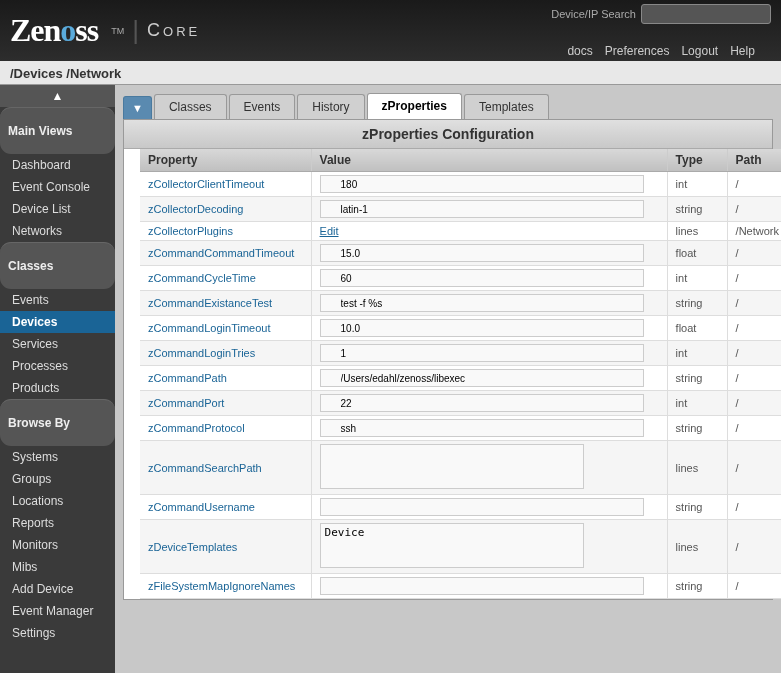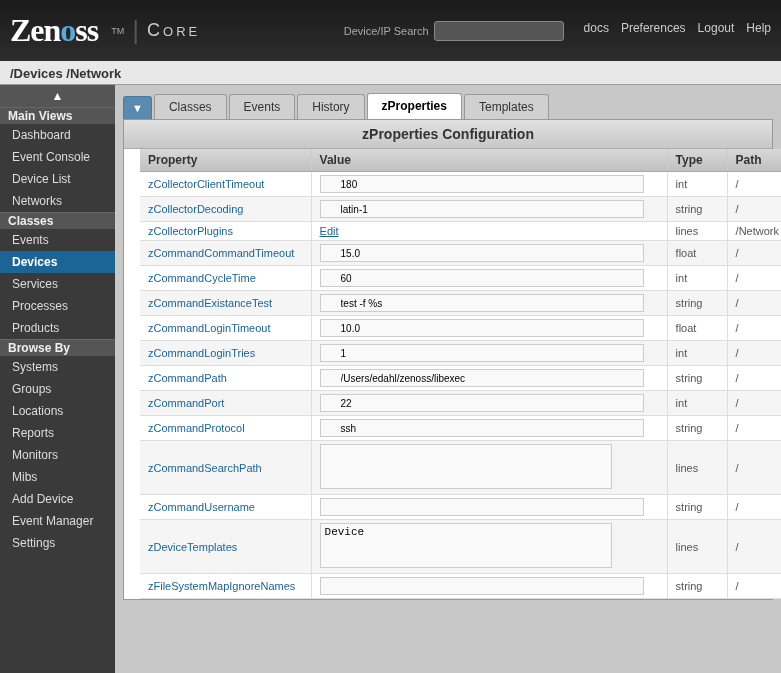--- a/index.html
+++ b/index.html
@@ -36,22 +36,22 @@
       margin: 0 8px;
     }
     #logo-core {
       font-size: 20px;
       color: #ccc;
       letter-spacing: 3px;
       font-variant: small-caps;
     }
     #header-right {
       display: flex;
-      flex-direction: row;
-      align-items: flex-start;
+      flex-direction: column;
+      align-items: center;
       gap: 20px;
     }
     #search-area {
       display: flex;
       align-items: center;
       gap: 5px;
     }
     #search-label {
       color: #aaa;
       font-size: 11px;
@@ -98,25 +98,26 @@
     
     #sidebar {
       width: 115px;
       background: #3a3a3a;
       color: white;
       flex-shrink: 0;
       overflow-y: auto;
     }
     .sidebar-section-header {
       background: #555;
-      padding: 1px 8px;
+      padding: 16px 8px;
       font-size: 12px;
       font-weight: bold;
       color: #eee;
       border-top: 1px solid #666;
+      border-radius: 11px;
     }
     .sidebar-item {
       padding: 4px 8px 4px 12px;
       font-size: 12px;
       color: #ddd;
       cursor: pointer;
       display: block;
     }
     .sidebar-item.active {
       background: #1a6496;
@@ -227,28 +228,27 @@
     }
     .prop-value-input {
       width: 324px;
       height: 18px;
       border: 1px solid #ccc;
       padding: 1px 20px;
       font-size: 10px;
       background: #f9f9f9;
     }
     .prop-value-textarea {
-      width: 292px;
+      width: 264px;
       height: 45px;
       border: 1px solid #ccc;
       padding: 2px 4px;
       font-size: 11px;
       background: #f9f9f9;
       resize: none;
-      font-family: Liberation Mono, monospace;
     }
     .prop-link {
       color: #1a6496;
       text-decoration: underline;
       cursor: pointer;
     }
     .type-col { color: #555; width: 60px; }
     .path-col { color: #555; width: 60px; }
   </style>
 </head>

